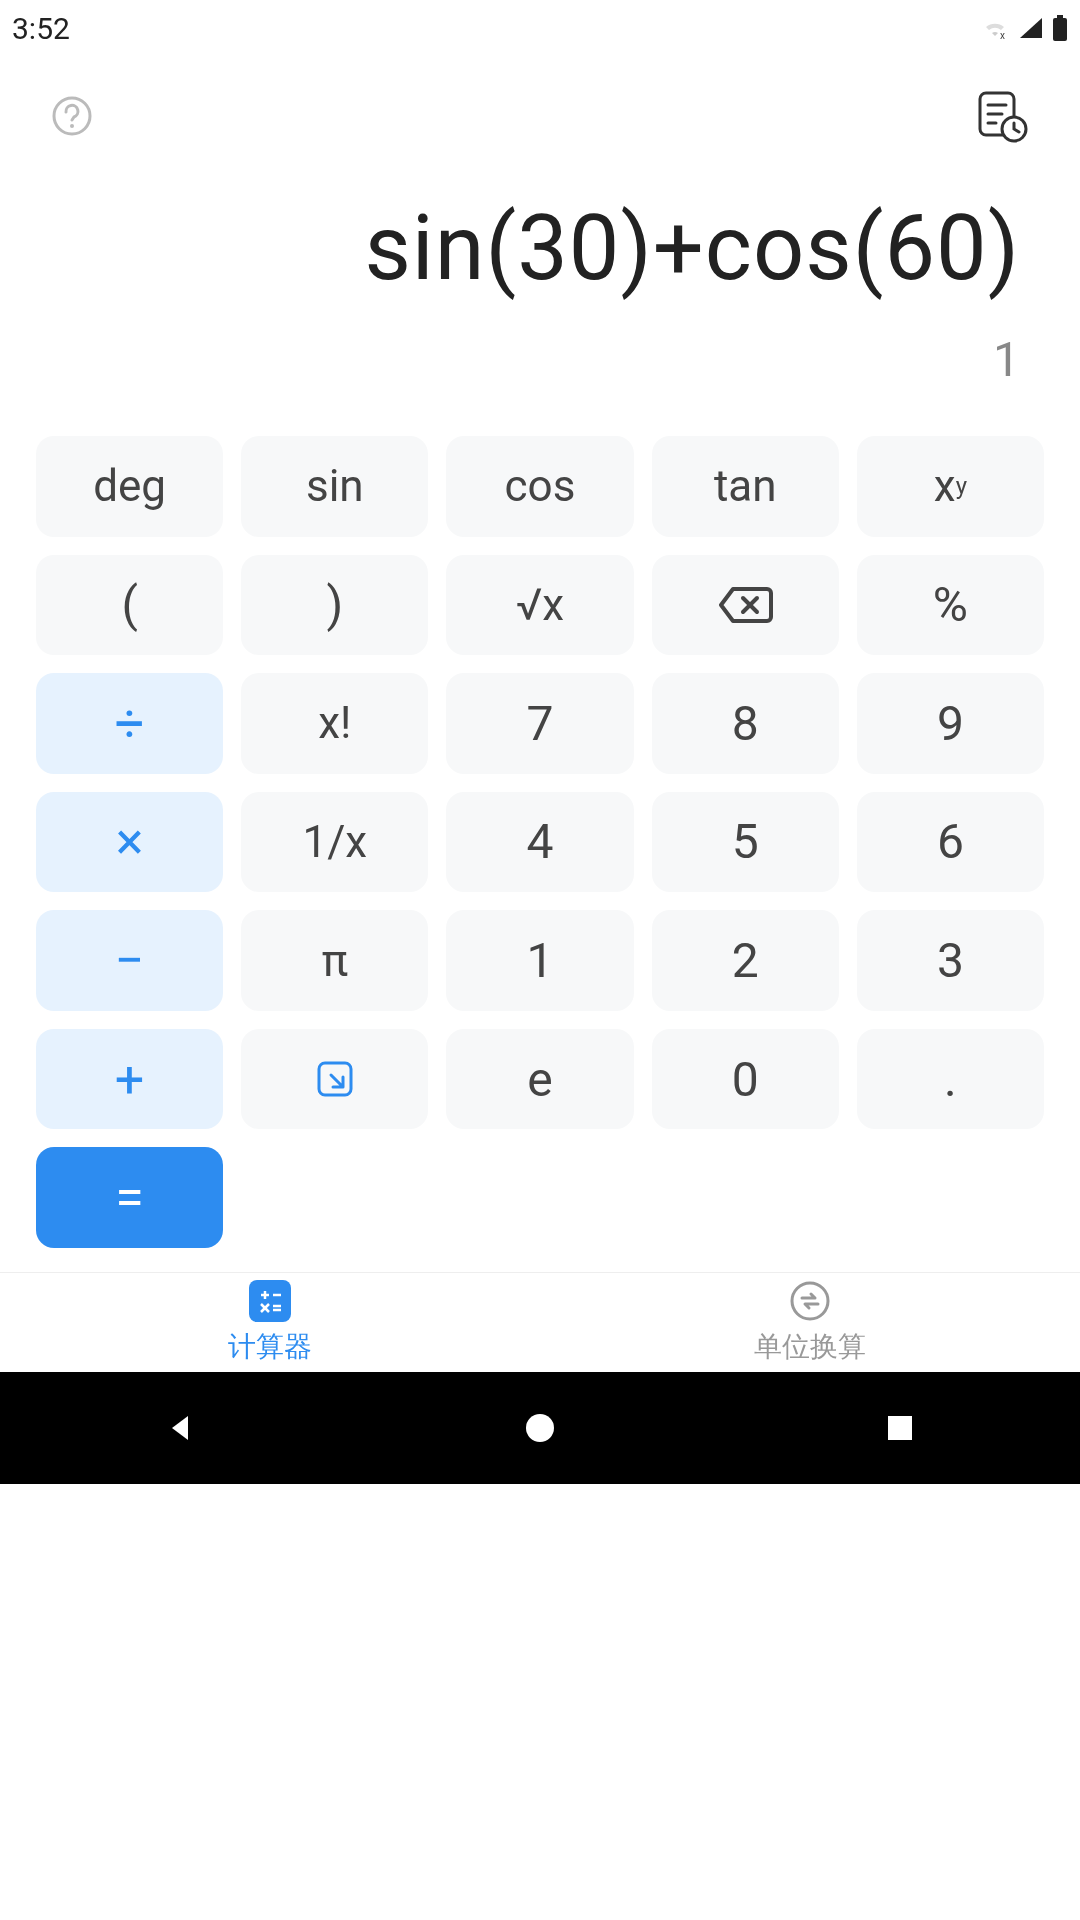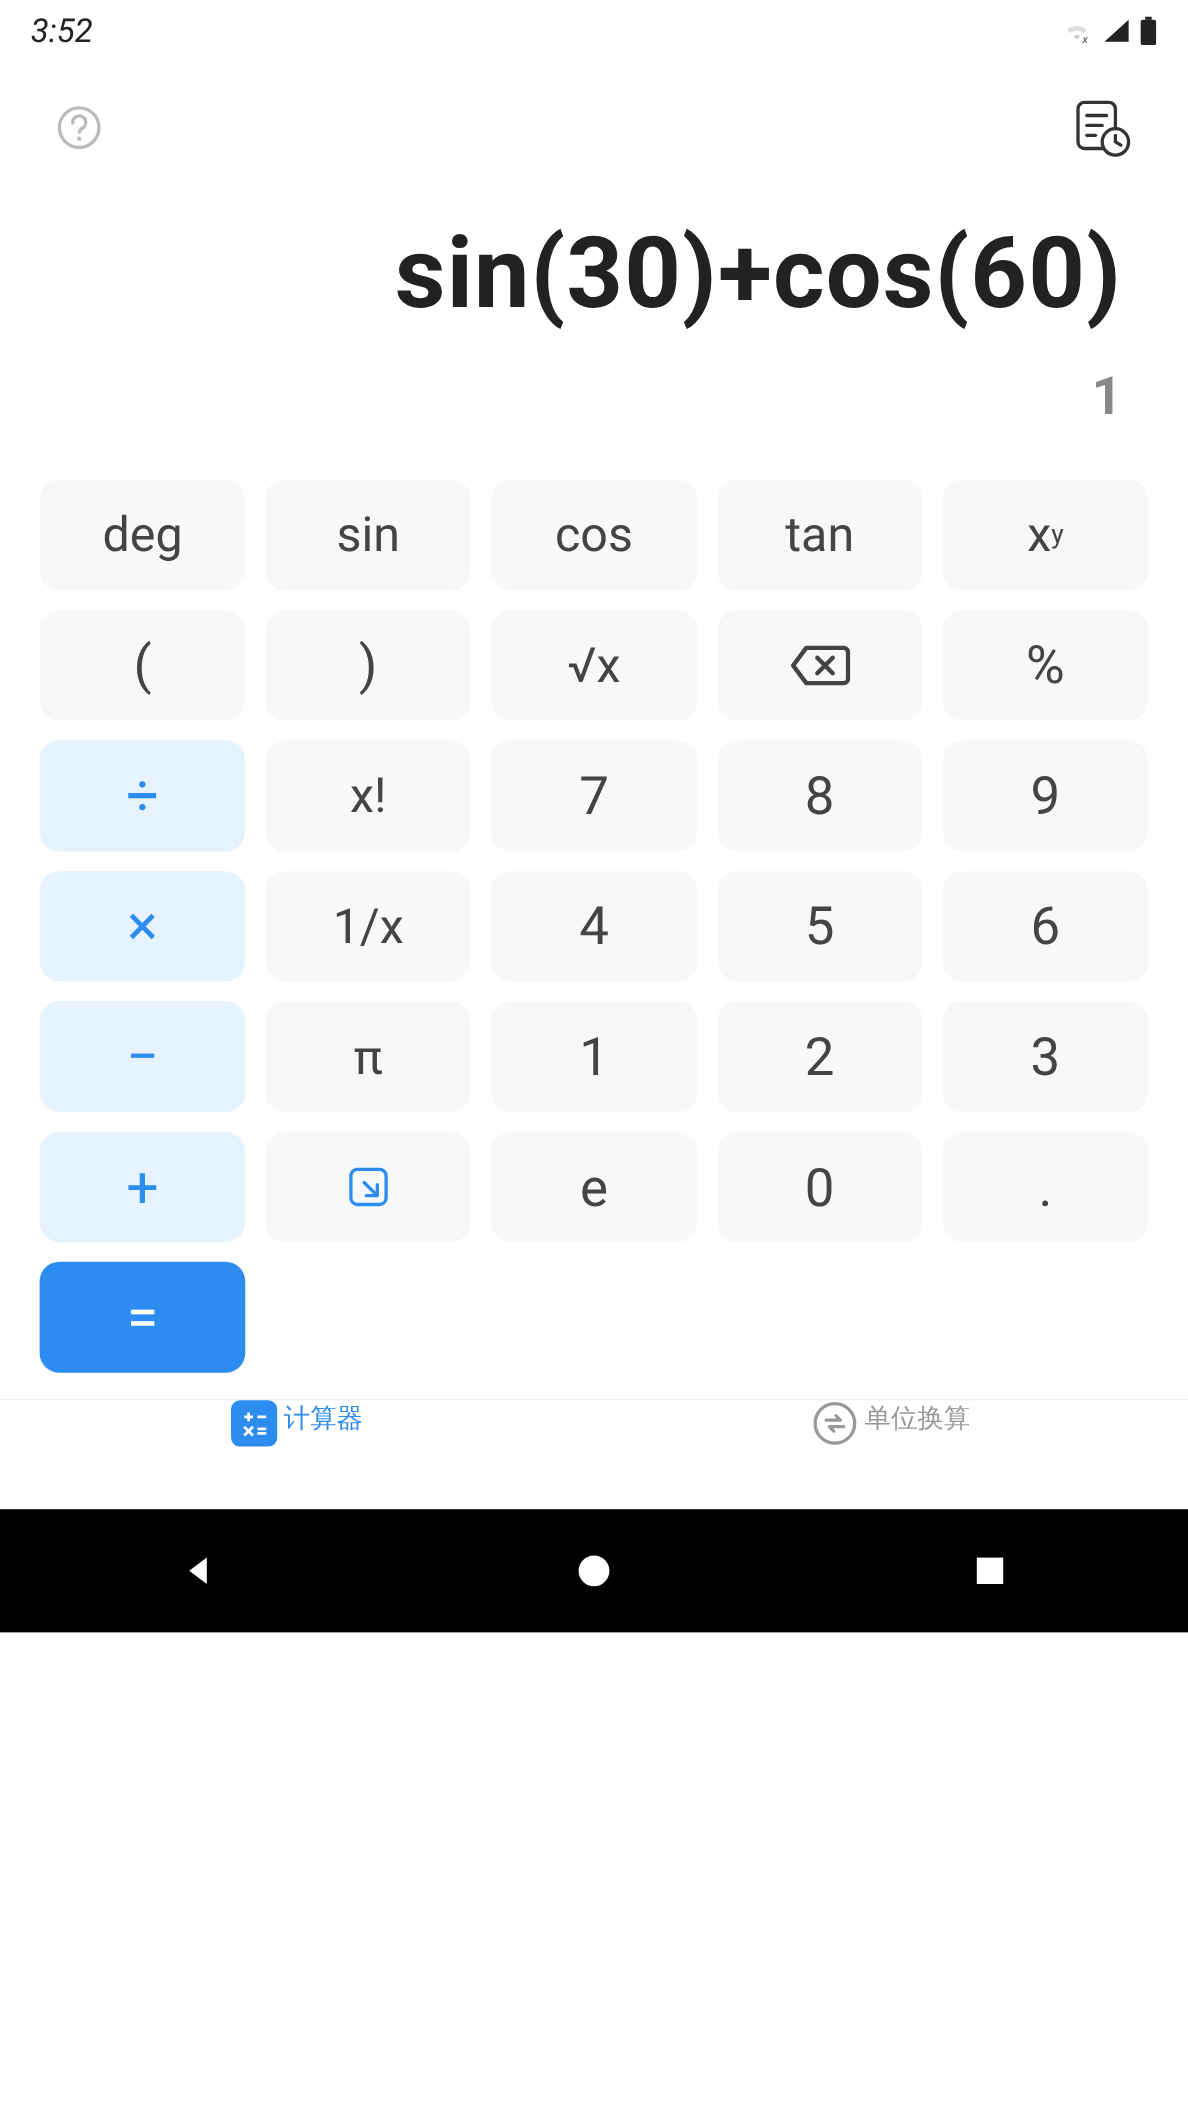--- a/index.html
+++ b/index.html
@@ -1,31 +1,31 @@
 <!DOCTYPE html>
 <html><head>
 <meta charset="utf-8">
 <style>
 * { margin: 0; padding: 0; box-sizing: border-box; }
 html, body { width: 1080px; height: 1920px; font-family: -apple-system, 'Segoe UI', Roboto, sans-serif; background: #fff; overflow: hidden; }
-.status-bar { height: 56px; display: flex; align-items: center; justify-content: space-between; padding: 0 28px; font-size: 30px; color: #222; font-style: italic; }
+.status-bar { height: 56px; display: flex; align-items: center; justify-content: space-between; padding: 0 12px; font-size: 30px; color: #222; }
 .status-right { display: flex; align-items: center; gap: 8px; }
 .top-bar { height: 120px; display: flex; align-items: center; justify-content: space-between; padding: 0 50px; }
 .top-bar svg { display: block; }
-.display-area { padding: 0 60px; text-align: right; font-weight: bold; }
+.display-area { padding: 0 60px; text-align: right; }
 .expression { font-size: 90px; color: #222; letter-spacing: 1px; margin-top: 20px; }
 .result { font-size: 48px; color: #888; margin-top: 30px; }
 .keypad { padding: 28px 36px 16px 36px; display: grid; grid-template-columns: repeat(5, 1fr); grid-template-rows: repeat(7, 1fr); gap: 18px; height: 856px; margin-top: 20px; }
 .key { background: #f7f8f9; border-radius: 18px; display: flex; align-items: center; justify-content: center; font-size: 44px; color: #444; cursor: pointer; user-select: none; }
 .key.op { background: #e6f2fe; color: #2d8cf0; font-size: 52px; }
 .key.eq { background: #2d8cf0; color: #fff; font-size: 52px; }
 .key.big { font-size: 48px; }
 .key sup { font-size: 24px; vertical-align: super; }
 .tabbar { border-top: 1px solid #eee; height: 100px; display: flex; margin-top: 8px; }
-.tab { flex: 1; display: flex; flex-direction: row; align-items: flex-start; justify-content: center; gap: 6px; color: #999; font-size: 24px; cursor: pointer; }
+.tab { flex: 1; display: flex; flex-direction: column; align-items: center; justify-content: center; gap: 6px; color: #999; font-size: 28px; cursor: pointer; }
 .tab.active { color: #2d8cf0; }
 .tab-icon { width: 42px; height: 42px; display: flex; align-items: center; justify-content: center; }
 .tab.active .tab-icon-calc { background: #2d8cf0; border-radius: 8px; }
 .navbar { background: #000; height: 112px; display: flex; align-items: center; justify-content: space-around; }
 .navbtn { width: 48px; height: 48px; display: flex; align-items: center; justify-content: center; }
 </style>
 </head>
 <body>
 
 <div class="status-bar">

